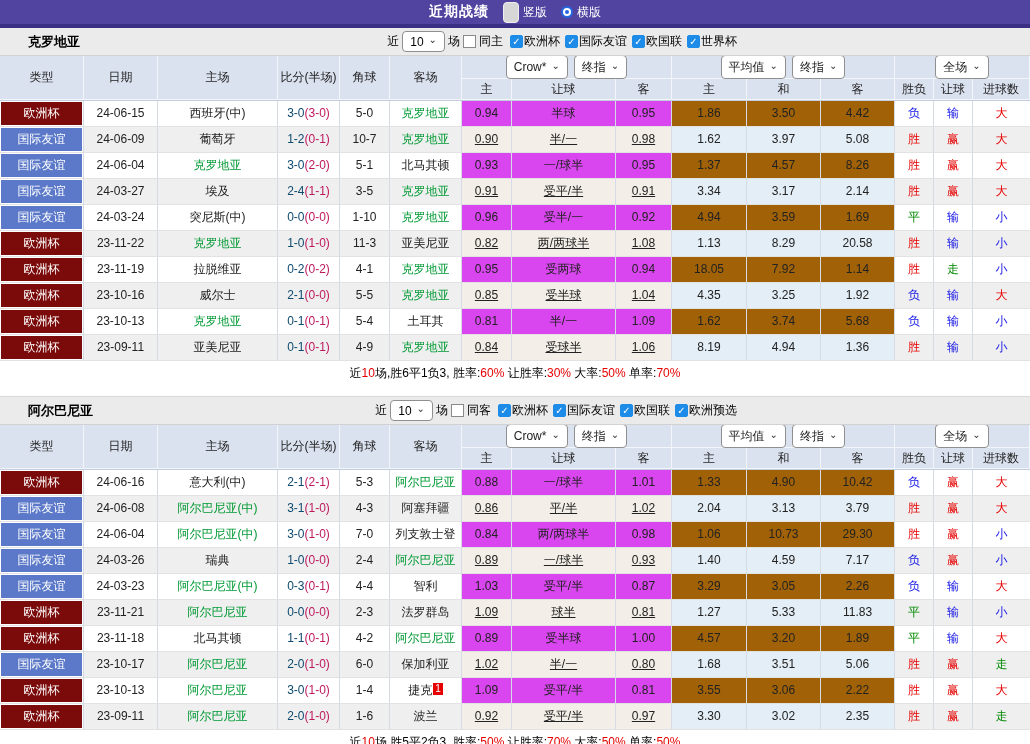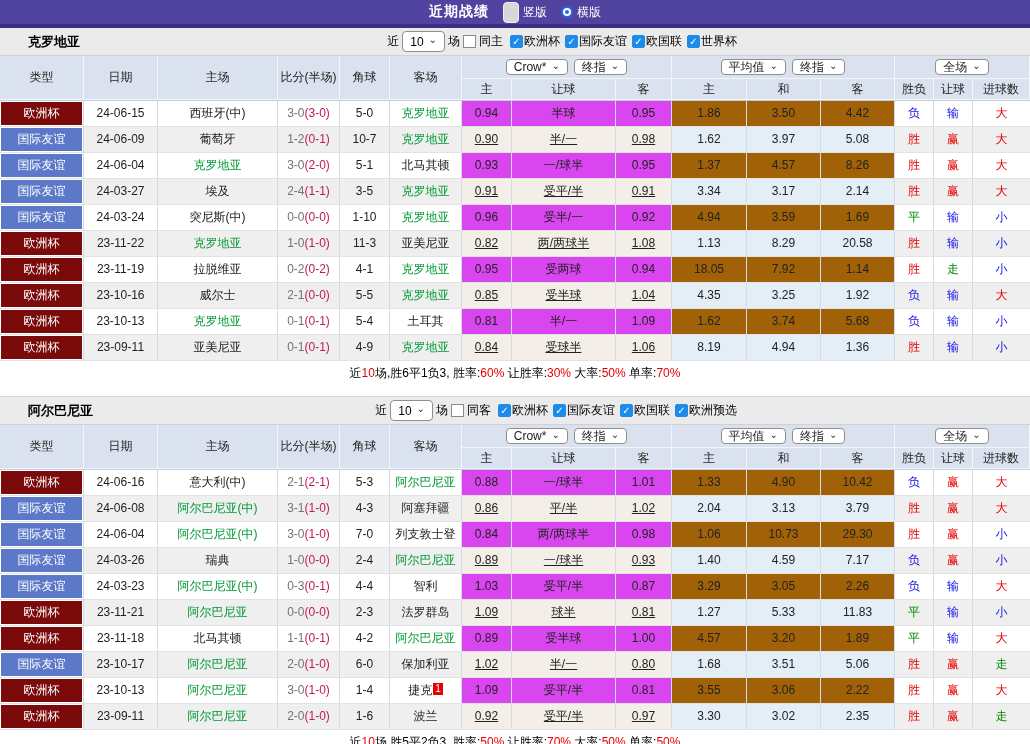--- a/index.html
+++ b/index.html
@@ -33,21 +33,21 @@
   .leagues { display:inline-flex; align-items:center; gap:1px; }
   .leagues .cb { margin-left:4px; }
 
   
   .grid-cols { display:grid; grid-template-columns:84px 74px 120px 62px 50px 72px 50px 104px 56px 75px 74px 74px 39px 39px 57px; }
   .thead { background:#dbe2ef; grid-template-rows:23px 21px; border-bottom:1px solid #c3cddd; }
   .th { font-size:12px; color:#222; display:flex; align-items:center; justify-content:center;
         border-right:1px solid #f2f5fa; border-bottom:1px solid #f2f5fa; }
   .th.rs { grid-row:1/3; }
   .th.grp { grid-row:1; gap:6px; }
-  .th .sel { height:16px; }
+  .th .sel { height:24px; }
   .c1{grid-column:1} .c2{grid-column:2} .c3{grid-column:3} .c4{grid-column:4} .c5{grid-column:5}
   .c6{grid-column:6} .c7{grid-column:7} .c8{grid-column:8} .c9{grid-column:9} .c10{grid-column:10}
   .c11{grid-column:11} .c12{grid-column:12} .c13{grid-column:13} .c14{grid-column:14} .c15{grid-column:15}
   .g1{grid-column:7/10} .g2{grid-column:10/13} .g3{grid-column:13/16}
   .r2{grid-row:2}
 
   .row { height:26px; }
   .c { height:26px; line-height:25px; font-size:12px; text-align:center; color:#222;
        border-right:1px solid #d5dbe5; border-bottom:1px solid #e2e2e2; overflow:hidden; white-space:nowrap; }
   .c:last-child { border-right:none; }
@@ -56,21 +56,21 @@
   .row.odd  .c.odds { background:#d946ef; }
   .row.even .c.odds { background:#f3eee7;text-decoration:underline; }
   .row.odd  .c.avg  { background:#a16207; }
   .row.even .c.avg  { background:#e4eef6; }
   .c.type { padding:1px; background:#fff !important; }
   .type-inner { display:block; height:23px; line-height:23px; color:#fff; font-size:12px; }
   .type-inner.cup { background:#7b0a0a; }
   .type-inner.friendly { background:#5b79c8; }
   .c.team { cursor:pointer; }
   .team-green { color:#009933; }
-  .sc { color:#737373; cursor:pointer; }
+  .sc { color:#0c4a6e; cursor:pointer; }
   .hf { color:#be185d; }
   .badge { display:inline-block; background:#e60000; color:#fff; font-size:10px; line-height:12px;
            padding:0 2px; margin-left:1px; vertical-align:text-top; }
   .t-red { color:#e60000; } .t-blue { color:#1414e6; } .t-green { color:#008800; }
 
   .summary { height:36px; line-height:25px; text-align:center; font-size:12px; color:#000;
              background:#fff; border-bottom:1px solid #d9d9d9; }
   .summary .seg-red { color:#e60000; }
 </style>
 </head>

